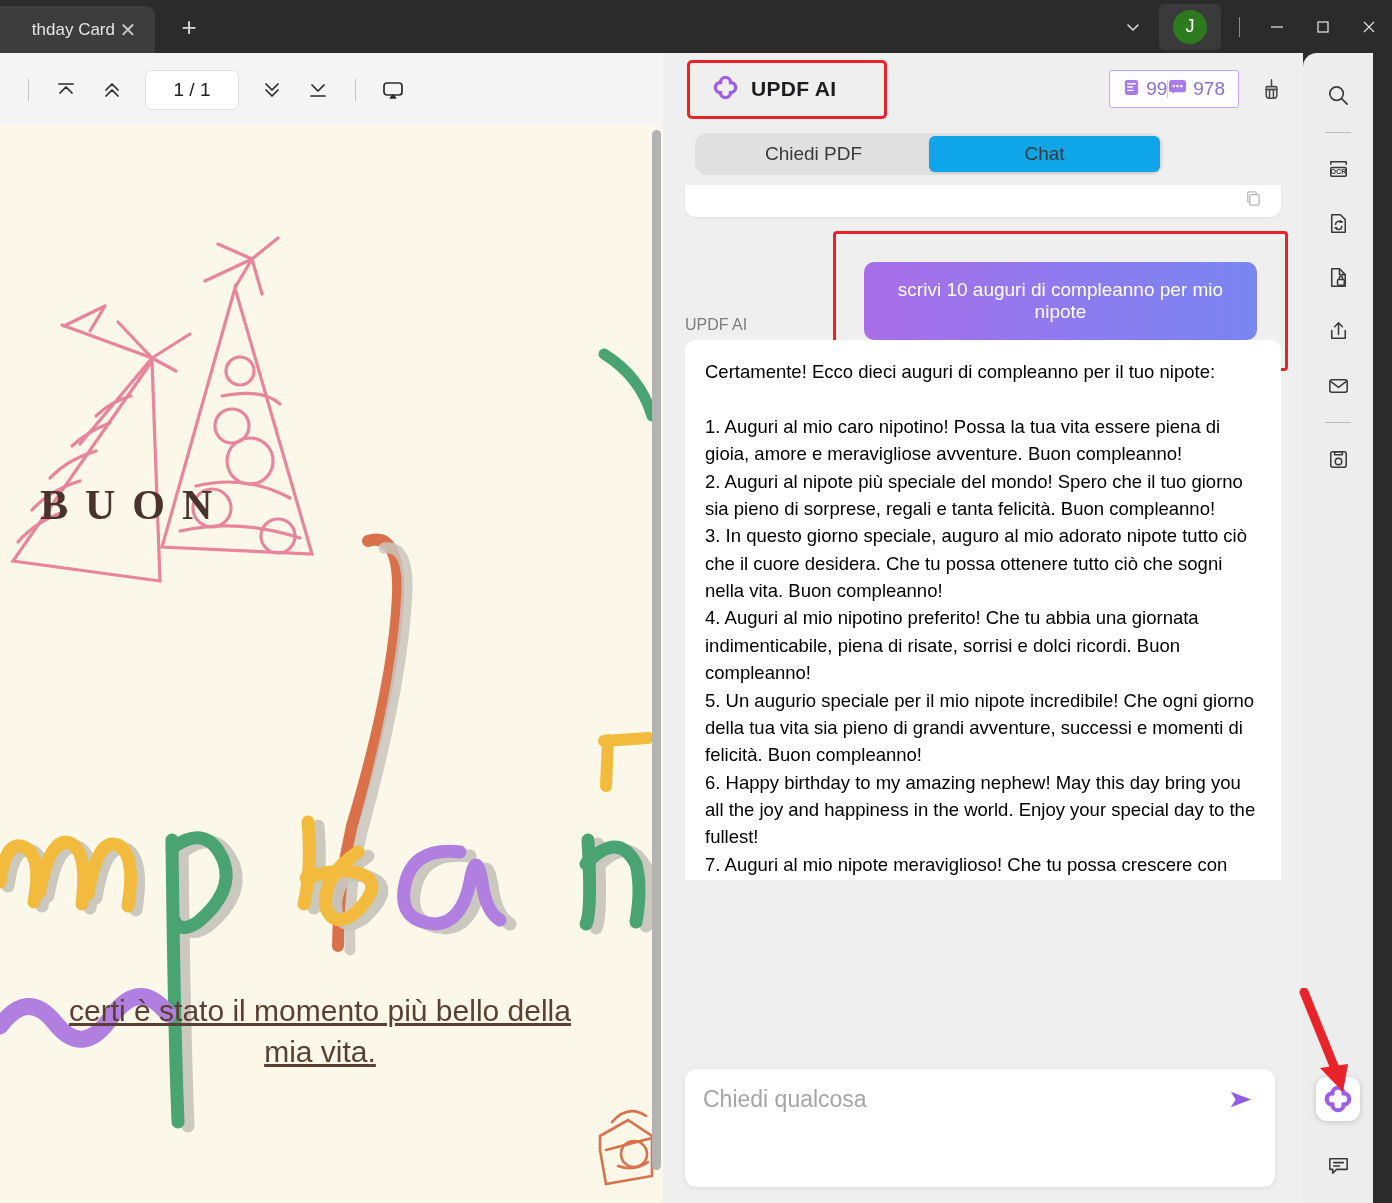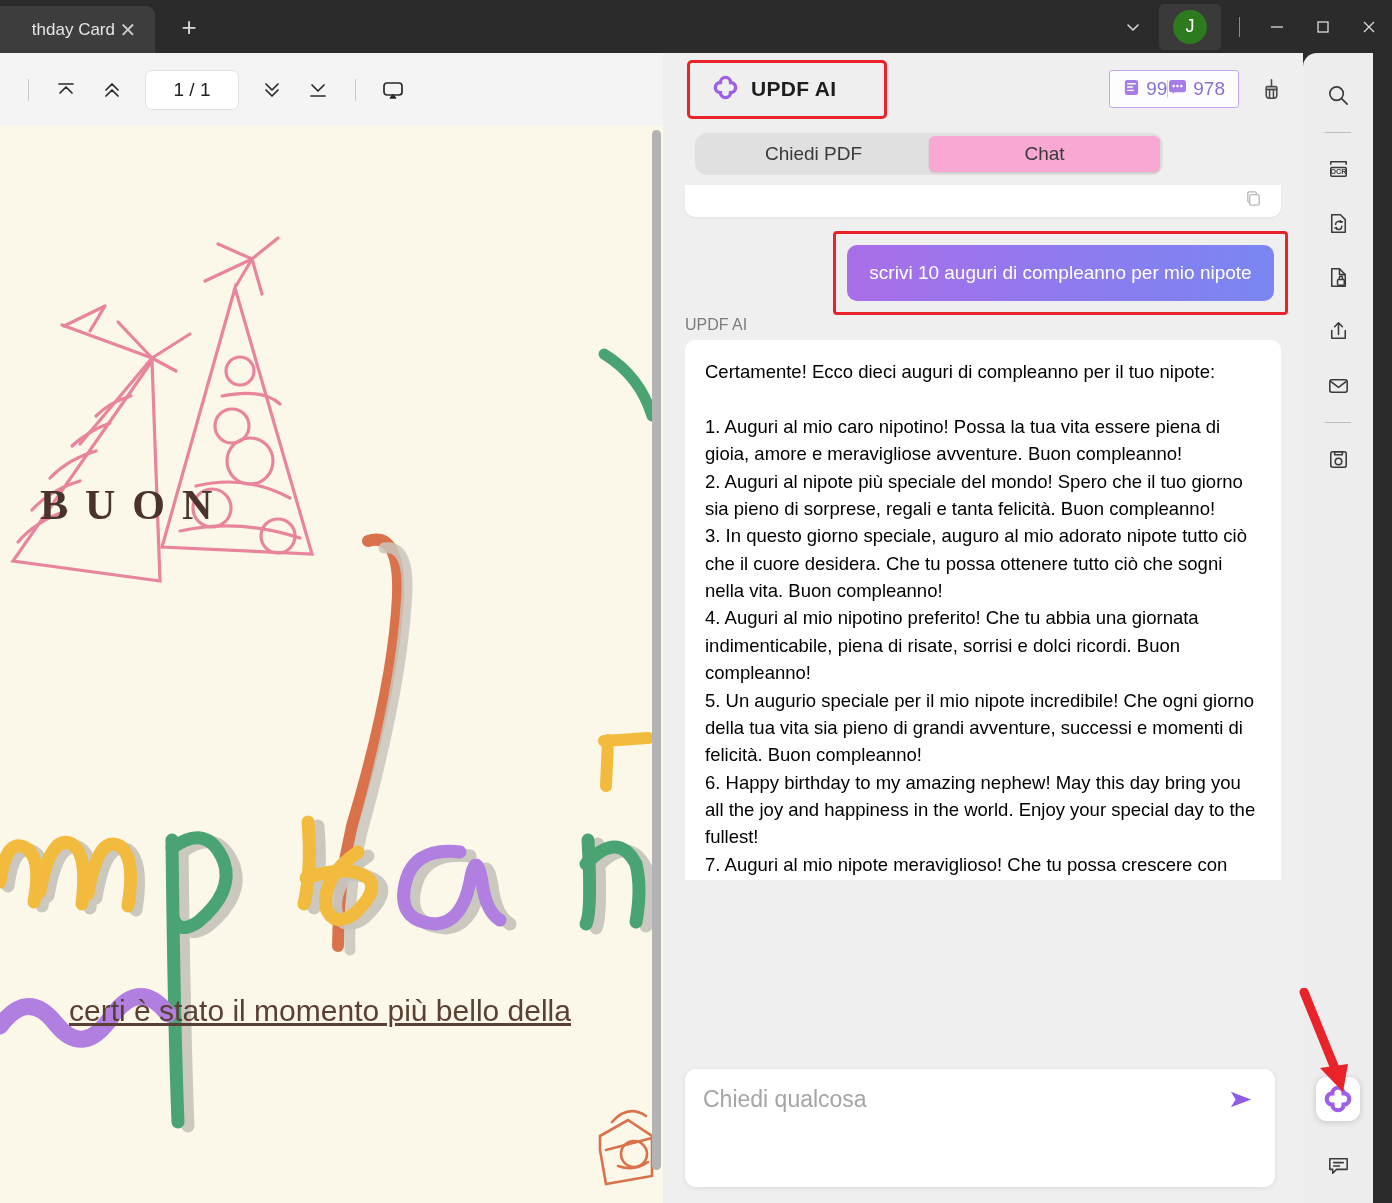--- a/index.html
+++ b/index.html
@@ -131,36 +131,36 @@
 
   
   .ai-tabs {
     position: absolute; left: 32px; top: 80px; width: 468px; height: 42px;
     background: #e0e0e0; border-radius: 12px; display: flex; padding: 3px;
   }
   .ai-tab {
     flex: 1; display: flex; align-items: center; justify-content: center;
     font-size: 19px; color: #3a3a3a; border-radius: 6px; cursor: pointer;
   }
-  .ai-tab.active { background: #f9a8d4; box-shadow: 0 1px 2px rgba(0,0,0,.12); }
+  .ai-tab.active { background: #0ea5e9; box-shadow: 0 1px 2px rgba(0,0,0,.12); }
 
   
   .convo {
     position: absolute; left: 0; top: 132px; width: 640px; height: 905px;
     overflow: hidden;
   }
   .prev-card {
     position: absolute; left: 22px; top: 0; width: 596px; height: 32px;
     background: #fff; border-radius: 0 0 10px 10px; box-shadow: 0 1px 3px rgba(0,0,0,.06);
   }
   .copy-ico { position: absolute; right: 18px; top: 4px; }
 
   .user-row {
     position: absolute; left: 170px; top: 46px; width: 455px;
-    border: 3px solid #e8232a; border-radius: 4px; padding: 11px;
+    border: 3px solid #e8232a; border-radius: 4px; padding: 28px;
   }
   .user-bubble {
     background: linear-gradient(90deg, #a96ee8 0%, #8d7bf0 55%, #7a86f2 100%);
     border-radius: 10px; color: #fff; font-size: 19px;
     padding: 17px 22px; text-align: center; cursor: pointer;
   }
   .ai-label {
     position: absolute; left: 22px; top: 131px; font-size: 16px; color: #7c7c7c;
   }
   .ai-card {
@@ -369,20 +369,21 @@
           <path d="M612 996 Q628 978 646 990"></path>
           <circle cx="634" cy="1028" r="13"></circle>
           <path d="M618 1040 Q634 1046 648 1036"></path>
         </g>
       </svg>
 
       <div class="buon">BUON</div>
 
       <div class="card-bottom">
         <span>certi è stato il momento più bello della</span>
+        <span>mia vita.</span>
       </div>
     </div>
     <div class="pdf-scroll"></div>
   </div>
 
   <div class="aipane">
 
     <div class="ai-header">
       <div class="ai-brand">
         <span>

